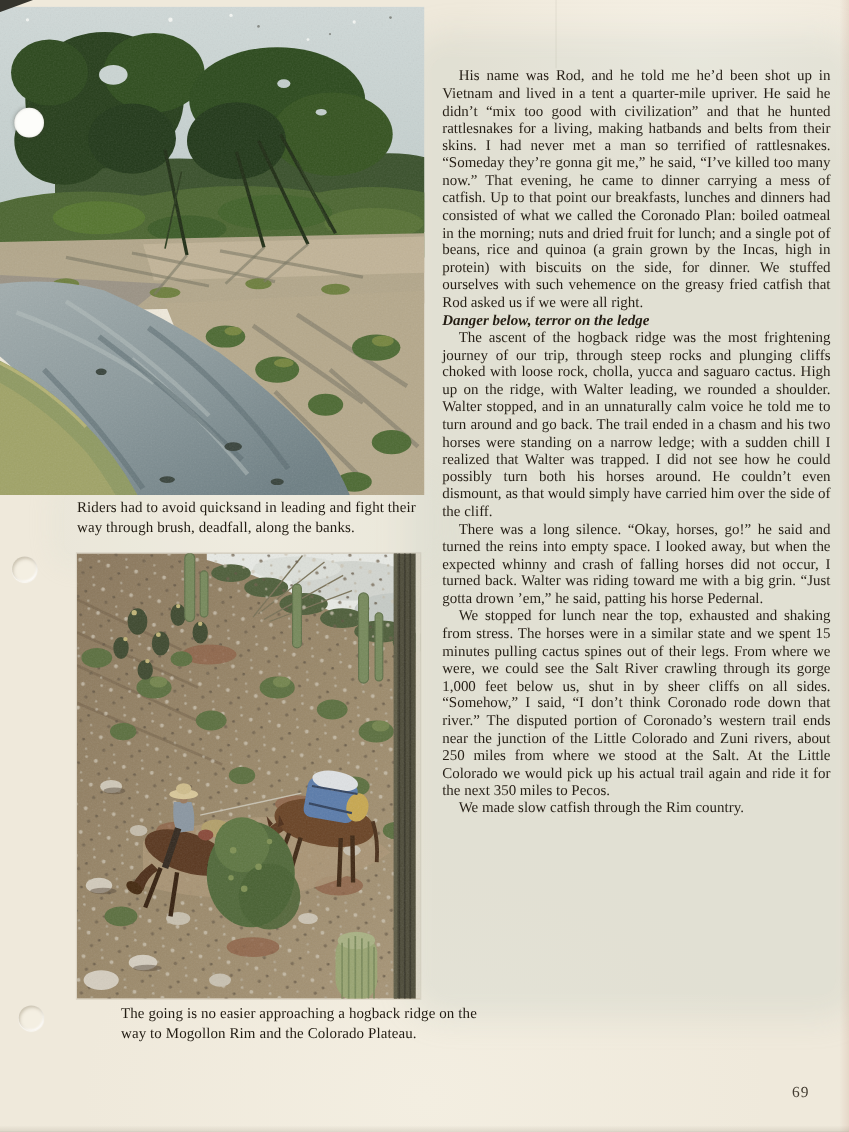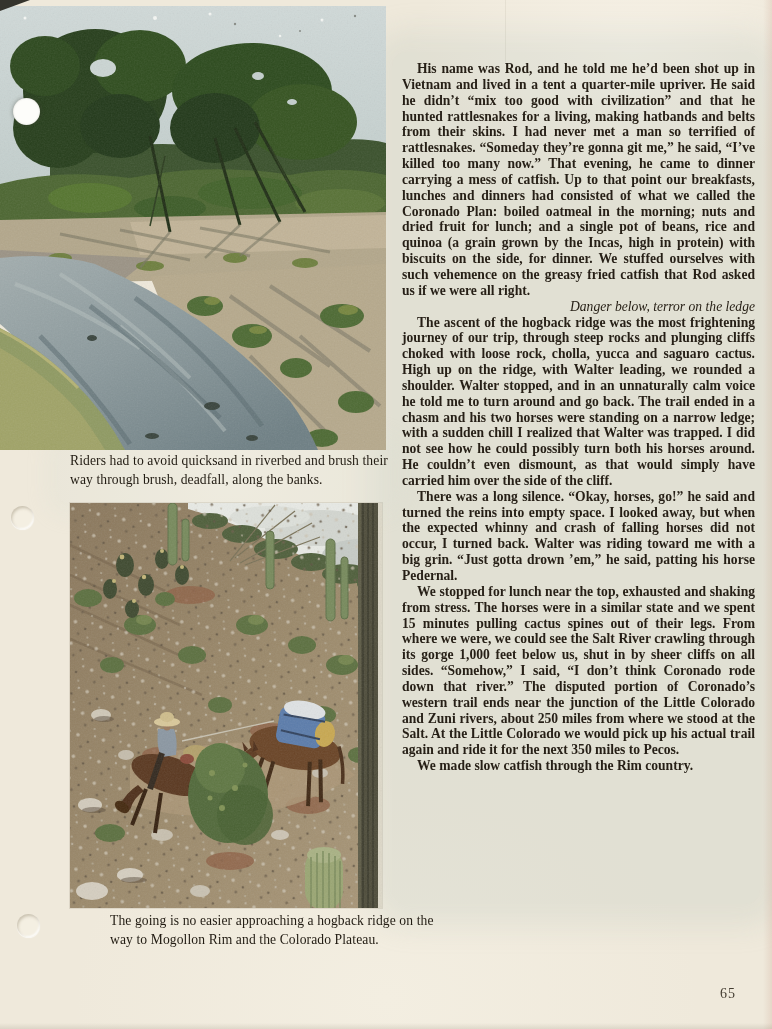--- a/index.html
+++ b/index.html
@@ -37,26 +37,26 @@
     letter-spacing:0.1px;
   }
   .caption-1{top:452px;}
   .caption-2{top:912px;margin-left:40px;}
   .body-col{
     position:absolute;left:402px;top:61px;width:353px;
     font-size:13.6px;line-height:15.85px;
     color:#261f16;text-align:justify;
   }
   .body-col p{margin:0;}
-  .body-col p.indent{text-indent:15px;font-weight:bold;}
+  .body-col p.indent{text-indent:15px;}
   .section-heading{
-    font-style:italic;font-weight:normal;
+    font-style:italic;font-weight:bold;
     margin:10px 0 13px 0;
     color:#241d13;
-    text-align:right;
+    text-align:left;
   }
   .page-number{
     position:absolute;left:720px;top:986px;
     font-size:14px;color:#433c31;letter-spacing:1px;
   }
   .hole{position:absolute;border-radius:50%;}
   .hole-1{left:13px;top:98px;width:27px;height:27px;background:#fdfdfa;
     box-shadow:0 0 4px rgba(60,60,50,0.45), inset 0 0 2px rgba(150,150,140,0.4);}
   .hole-2{left:11px;top:506px;width:23px;height:23px;background:#f4efe2;
     box-shadow:inset 1px 2px 3px rgba(150,140,115,0.45), inset -1px -1px 2px rgba(255,255,255,0.9), 0 1px 1px rgba(255,255,255,0.7);}
@@ -412,33 +412,33 @@
       <g stroke="#3a382b" stroke-width="1.5" fill="none">
         <path d="M293,0 V405"></path>
           <path d="M298,0 V405"></path>
           <path d="M303,0 V405"></path>
       </g>
       <rect x="308" y="0" width="4" height="405" fill="#ddd8c8"></rect>
       <rect width="312" height="405" filter="url(#grain2)" opacity="0.12"></rect>
     </svg>
   </figure>
 
-  <figcaption class="caption caption-1">Riders had to avoid quicksand in riverbed and brush their way through brush, deadfall, along the banks.</figcaption>
+  <figcaption class="caption caption-1">Riders had to avoid quicksand in leading and fight their way through brush, deadfall, along the banks.</figcaption>
   <figcaption class="caption caption-2">The going is no easier approaching a hogback ridge on the way to Mogollon Rim and the Colorado Plateau.</figcaption>
 
   <div class="body-col">
     <p class="indent">His name was Rod, and he told me he’d been shot up in Vietnam and lived in a tent a quarter-mile upriver. He said he didn’t “mix too good with civilization” and that he hunted rattlesnakes for a living, making hatbands and belts from their skins. I had never met a man so terrified of rattlesnakes. “Someday they’re gonna git me,” he said, “I’ve killed too many now.” That evening, he came to dinner carrying a mess of catfish. Up to that point our breakfasts, lunches and dinners had consisted of what we called the Coronado Plan: boiled oatmeal in the morning; nuts and dried fruit for lunch; and a single pot of beans, rice and quinoa (a grain grown by the Incas, high in protein) with biscuits on the side, for dinner. We stuffed ourselves with such vehemence on the greasy fried catfish that Rod asked us if we were all right.</p>
     <p class="section-heading">Danger below, terror on the ledge</p>
     <p class="indent">The ascent of the hogback ridge was the most frightening journey of our trip, through steep rocks and plunging cliffs choked with loose rock, cholla, yucca and saguaro cactus. High up on the ridge, with Walter leading, we rounded a shoulder. Walter stopped, and in an unnaturally calm voice he told me to turn around and go back. The trail ended in a chasm and his two horses were standing on a narrow ledge; with a sudden chill I realized that Walter was trapped. I did not see how he could possibly turn both his horses around. He couldn’t even dismount, as that would simply have carried him over the side of the cliff.</p>
     <p class="indent">There was a long silence. “Okay, horses, go!” he said and turned the reins into empty space. I looked away, but when the expected whinny and crash of falling horses did not occur, I turned back. Walter was riding toward me with a big grin. “Just gotta drown ’em,” he said, patting his horse Pedernal.</p>
     <p class="indent">We stopped for lunch near the top, exhausted and shaking from stress. The horses were in a similar state and we spent 15 minutes pulling cactus spines out of their legs. From where we were, we could see the Salt River crawling through its gorge 1,000 feet below us, shut in by sheer cliffs on all sides. “Somehow,” I said, “I don’t think Coronado rode down that river.” The disputed portion of Coronado’s western trail ends near the junction of the Little Colorado and Zuni rivers, about 250 miles from where we stood at the Salt. At the Little Colorado we would pick up his actual trail again and ride it for the next 350 miles to Pecos.</p>
     <p class="indent">We made slow catfish through the Rim country.</p>
   </div>
 
-  <div class="page-number">65</div>
+  <div class="page-number">69</div>
 
   <div class="hole hole-1"></div>
   <div class="hole hole-2"></div>
   <div class="hole hole-3"></div>
 
   <div class="scan-corner"></div>
   <div class="scan-crease"></div>
   <div class="edge-right"></div>
   <div class="edge-bottom"></div>
 

